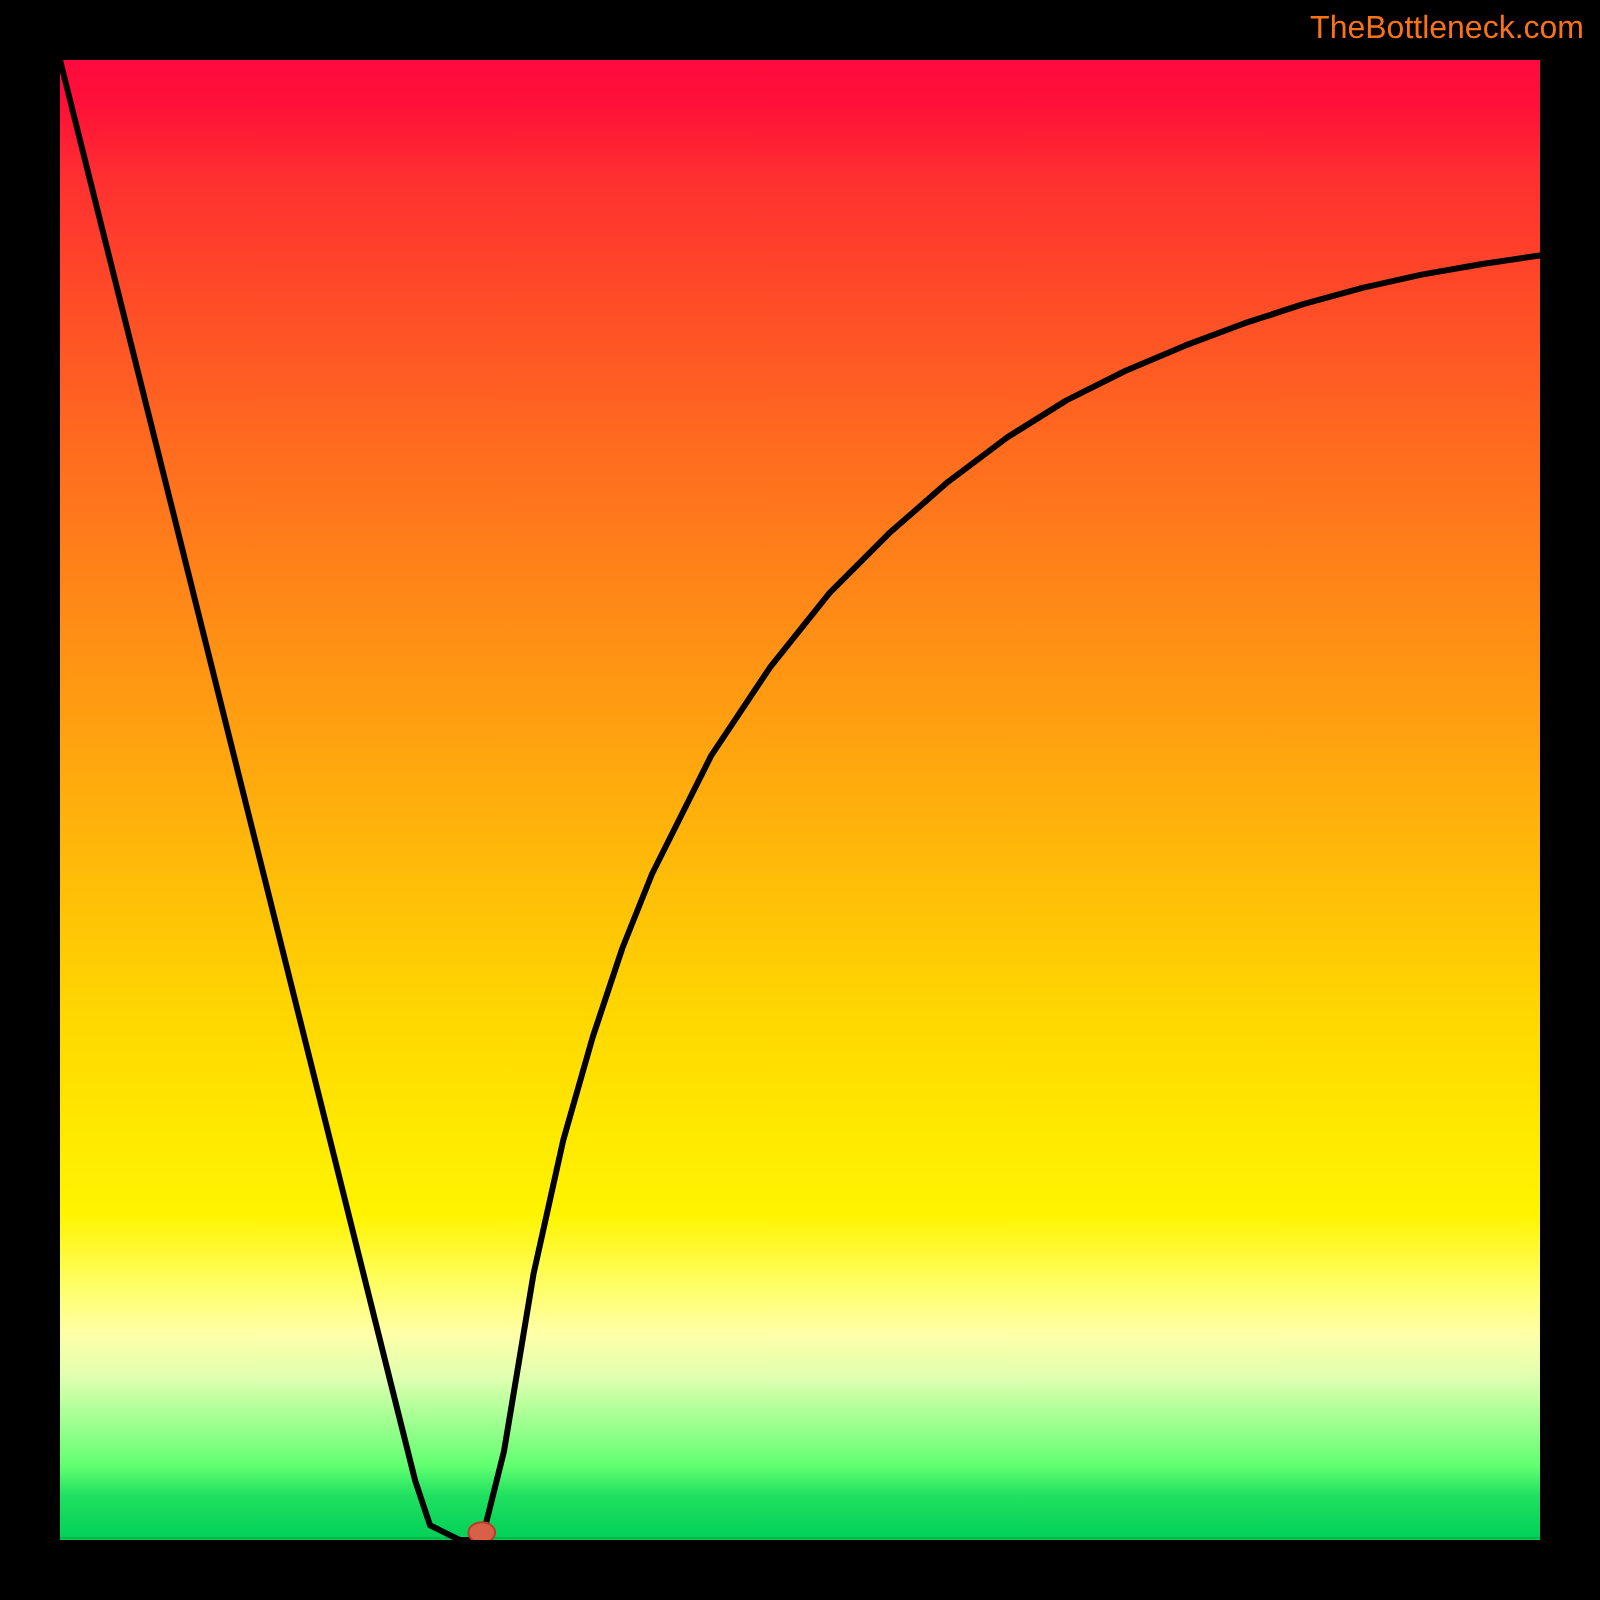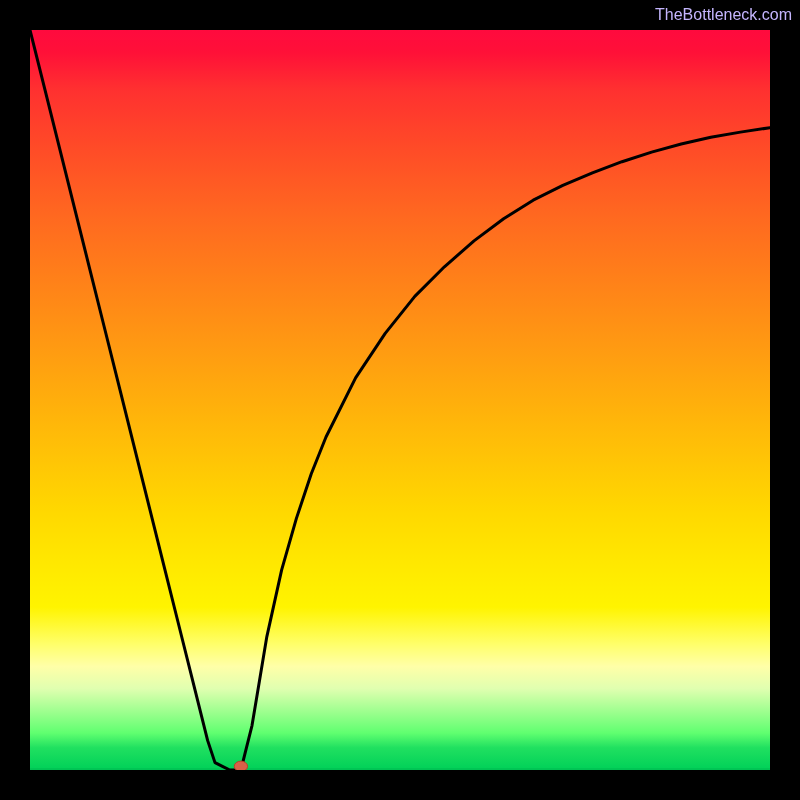--- a/index.html
+++ b/index.html
@@ -17,21 +17,21 @@
       #ffd800 65%,
       #ffe800 72%,
       #fff400 78%,
       #ffff6a 83%,
       #ffffa8 86%,
       #e0ffb0 89%,
       #a0ff90 92%,
       #60ff70 95%,
       #20e060 97%,
       #00d058 100%)}
-  .wm{position:absolute;right:8px;top:6px;font:16px Arial,Helvetica,sans-serif;color:#c4b5fd}
+  .wm{position:absolute;right:8px;top:6px;font:16px Arial,Helvetica,sans-serif;color:#f97316}
   svg.curve{position:absolute;left:30px;top:30px;width:740px;height:740px}
   .curve path{fill:none;stroke:#000;stroke-width:3px;stroke-linejoin:round;stroke-linecap:round}
   .marker{fill:#d86048;stroke:#b84028;stroke-width:1}
   .baseline{stroke:#00b850;stroke-width:1}
 </style>
 </head>
 <body>
 
 <div class="container">
   <div class="plot-area"></div>

